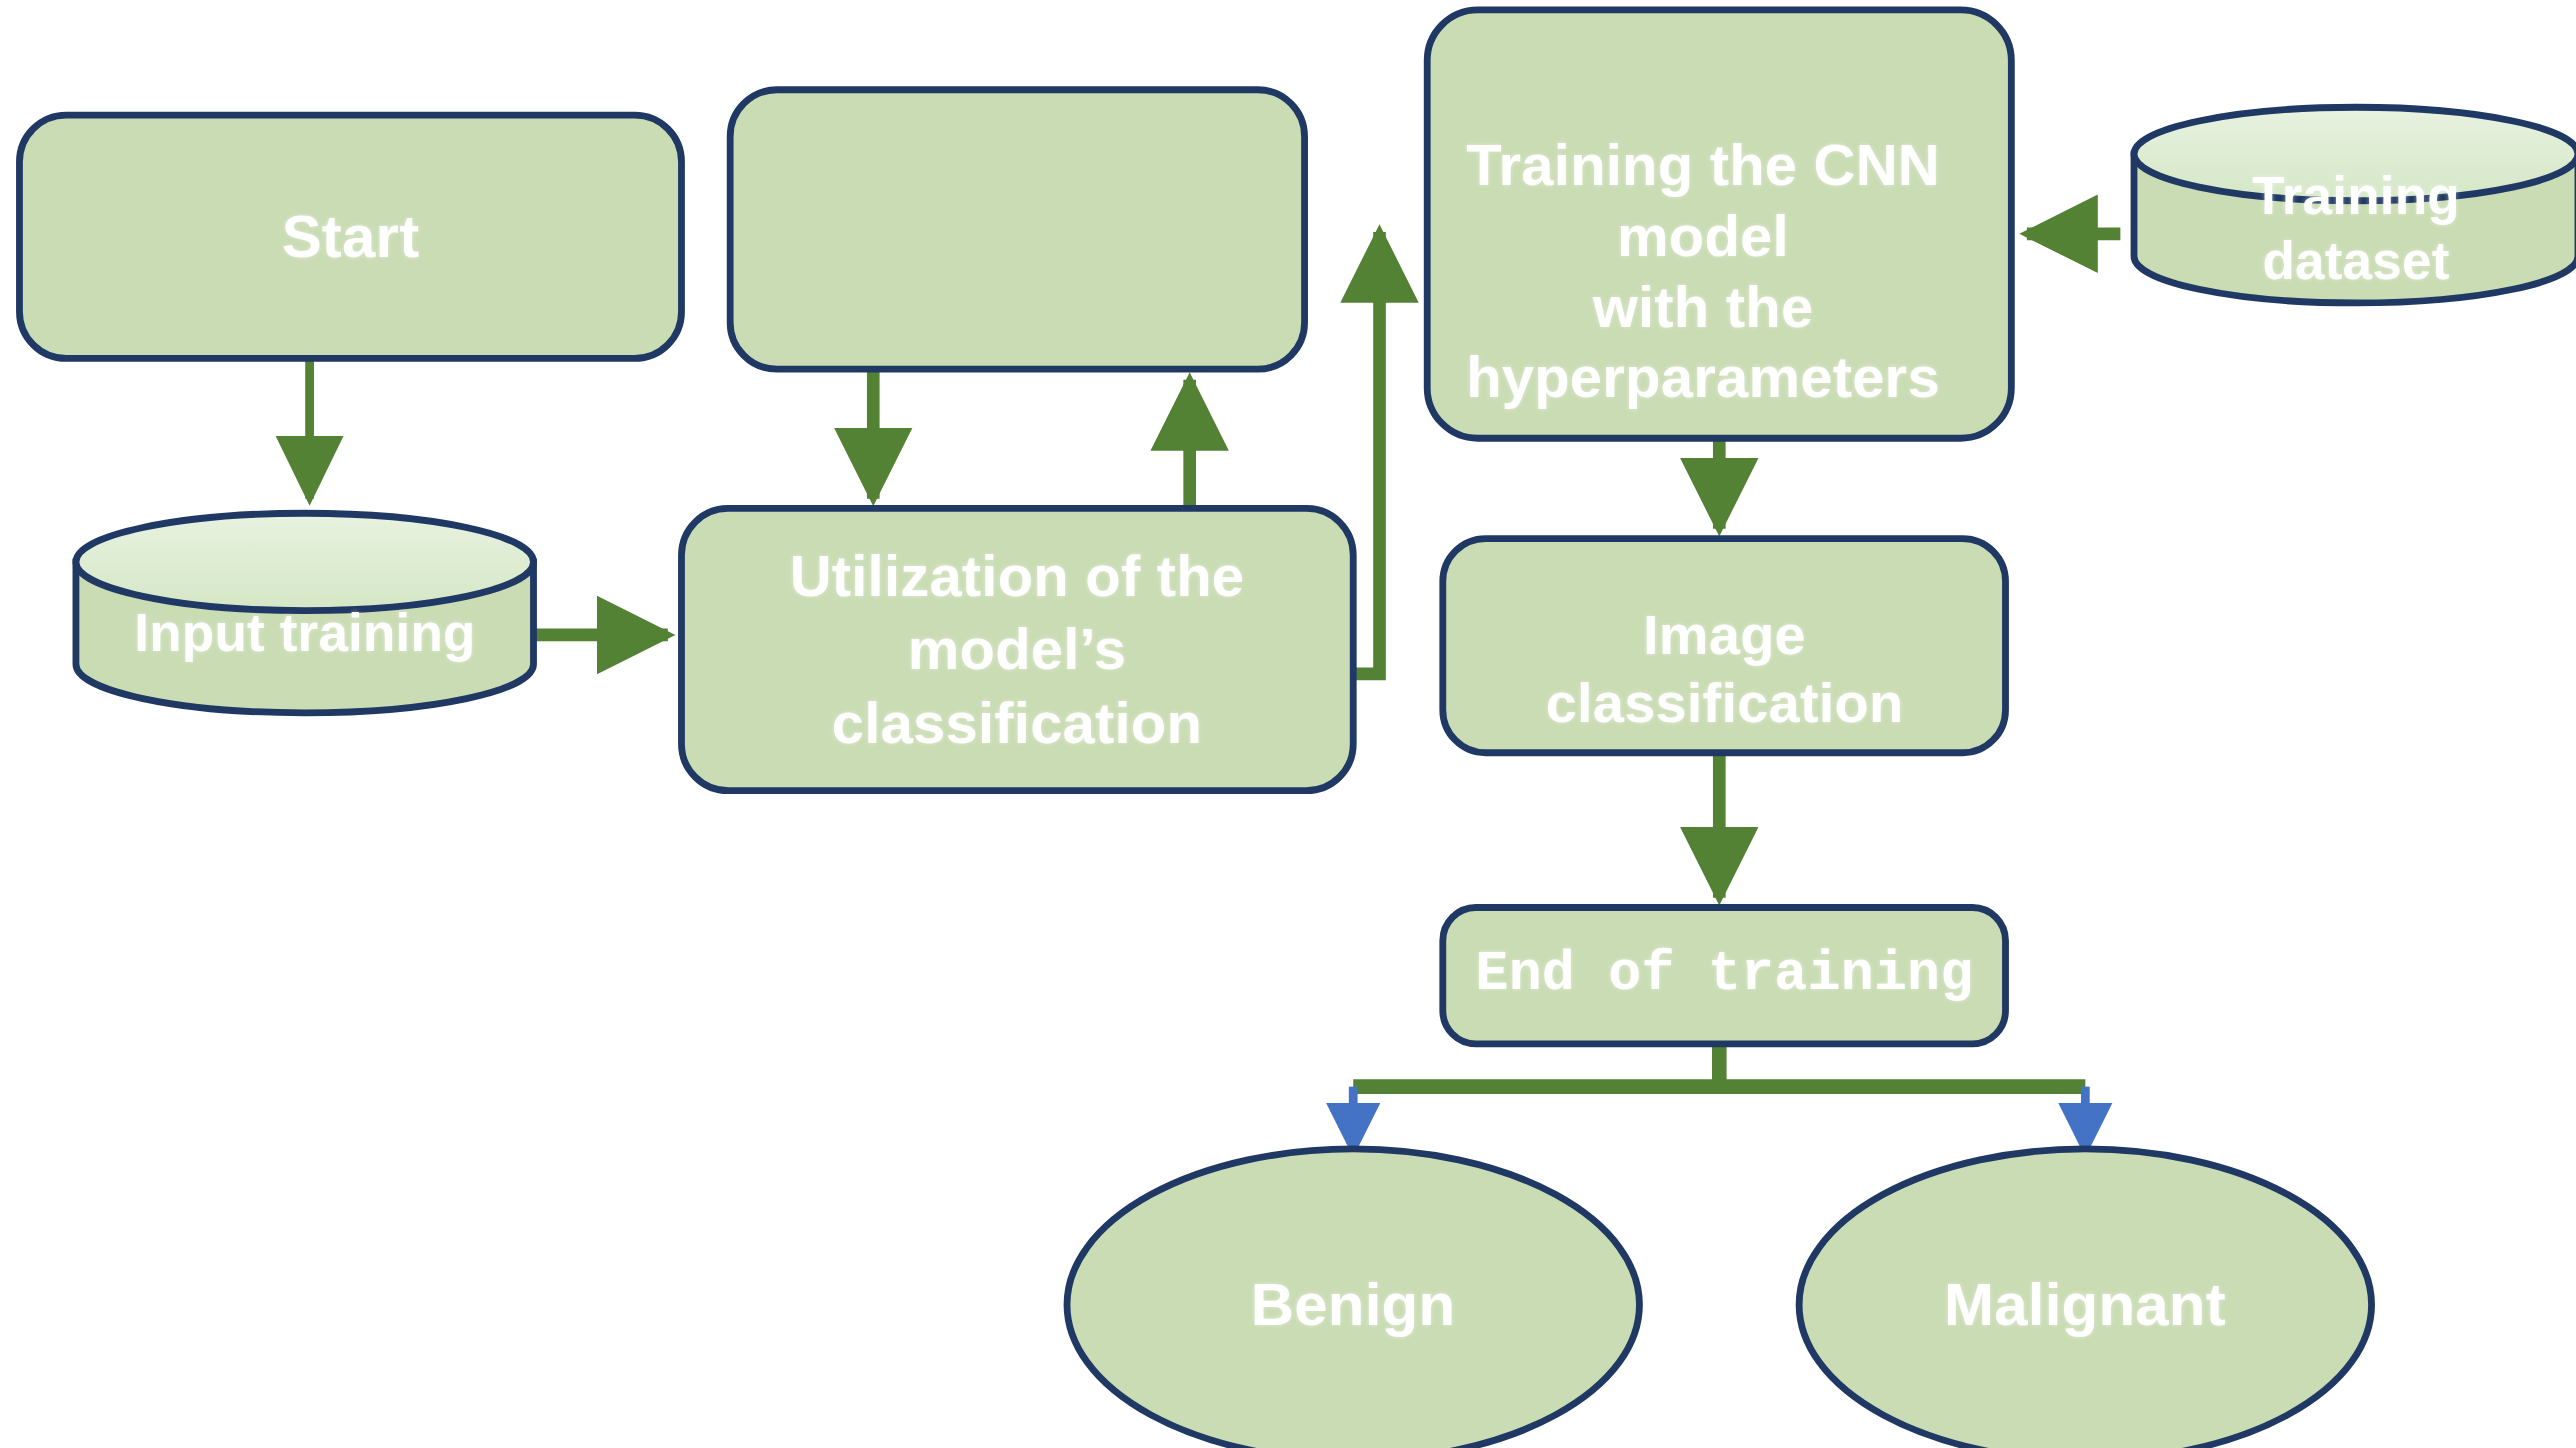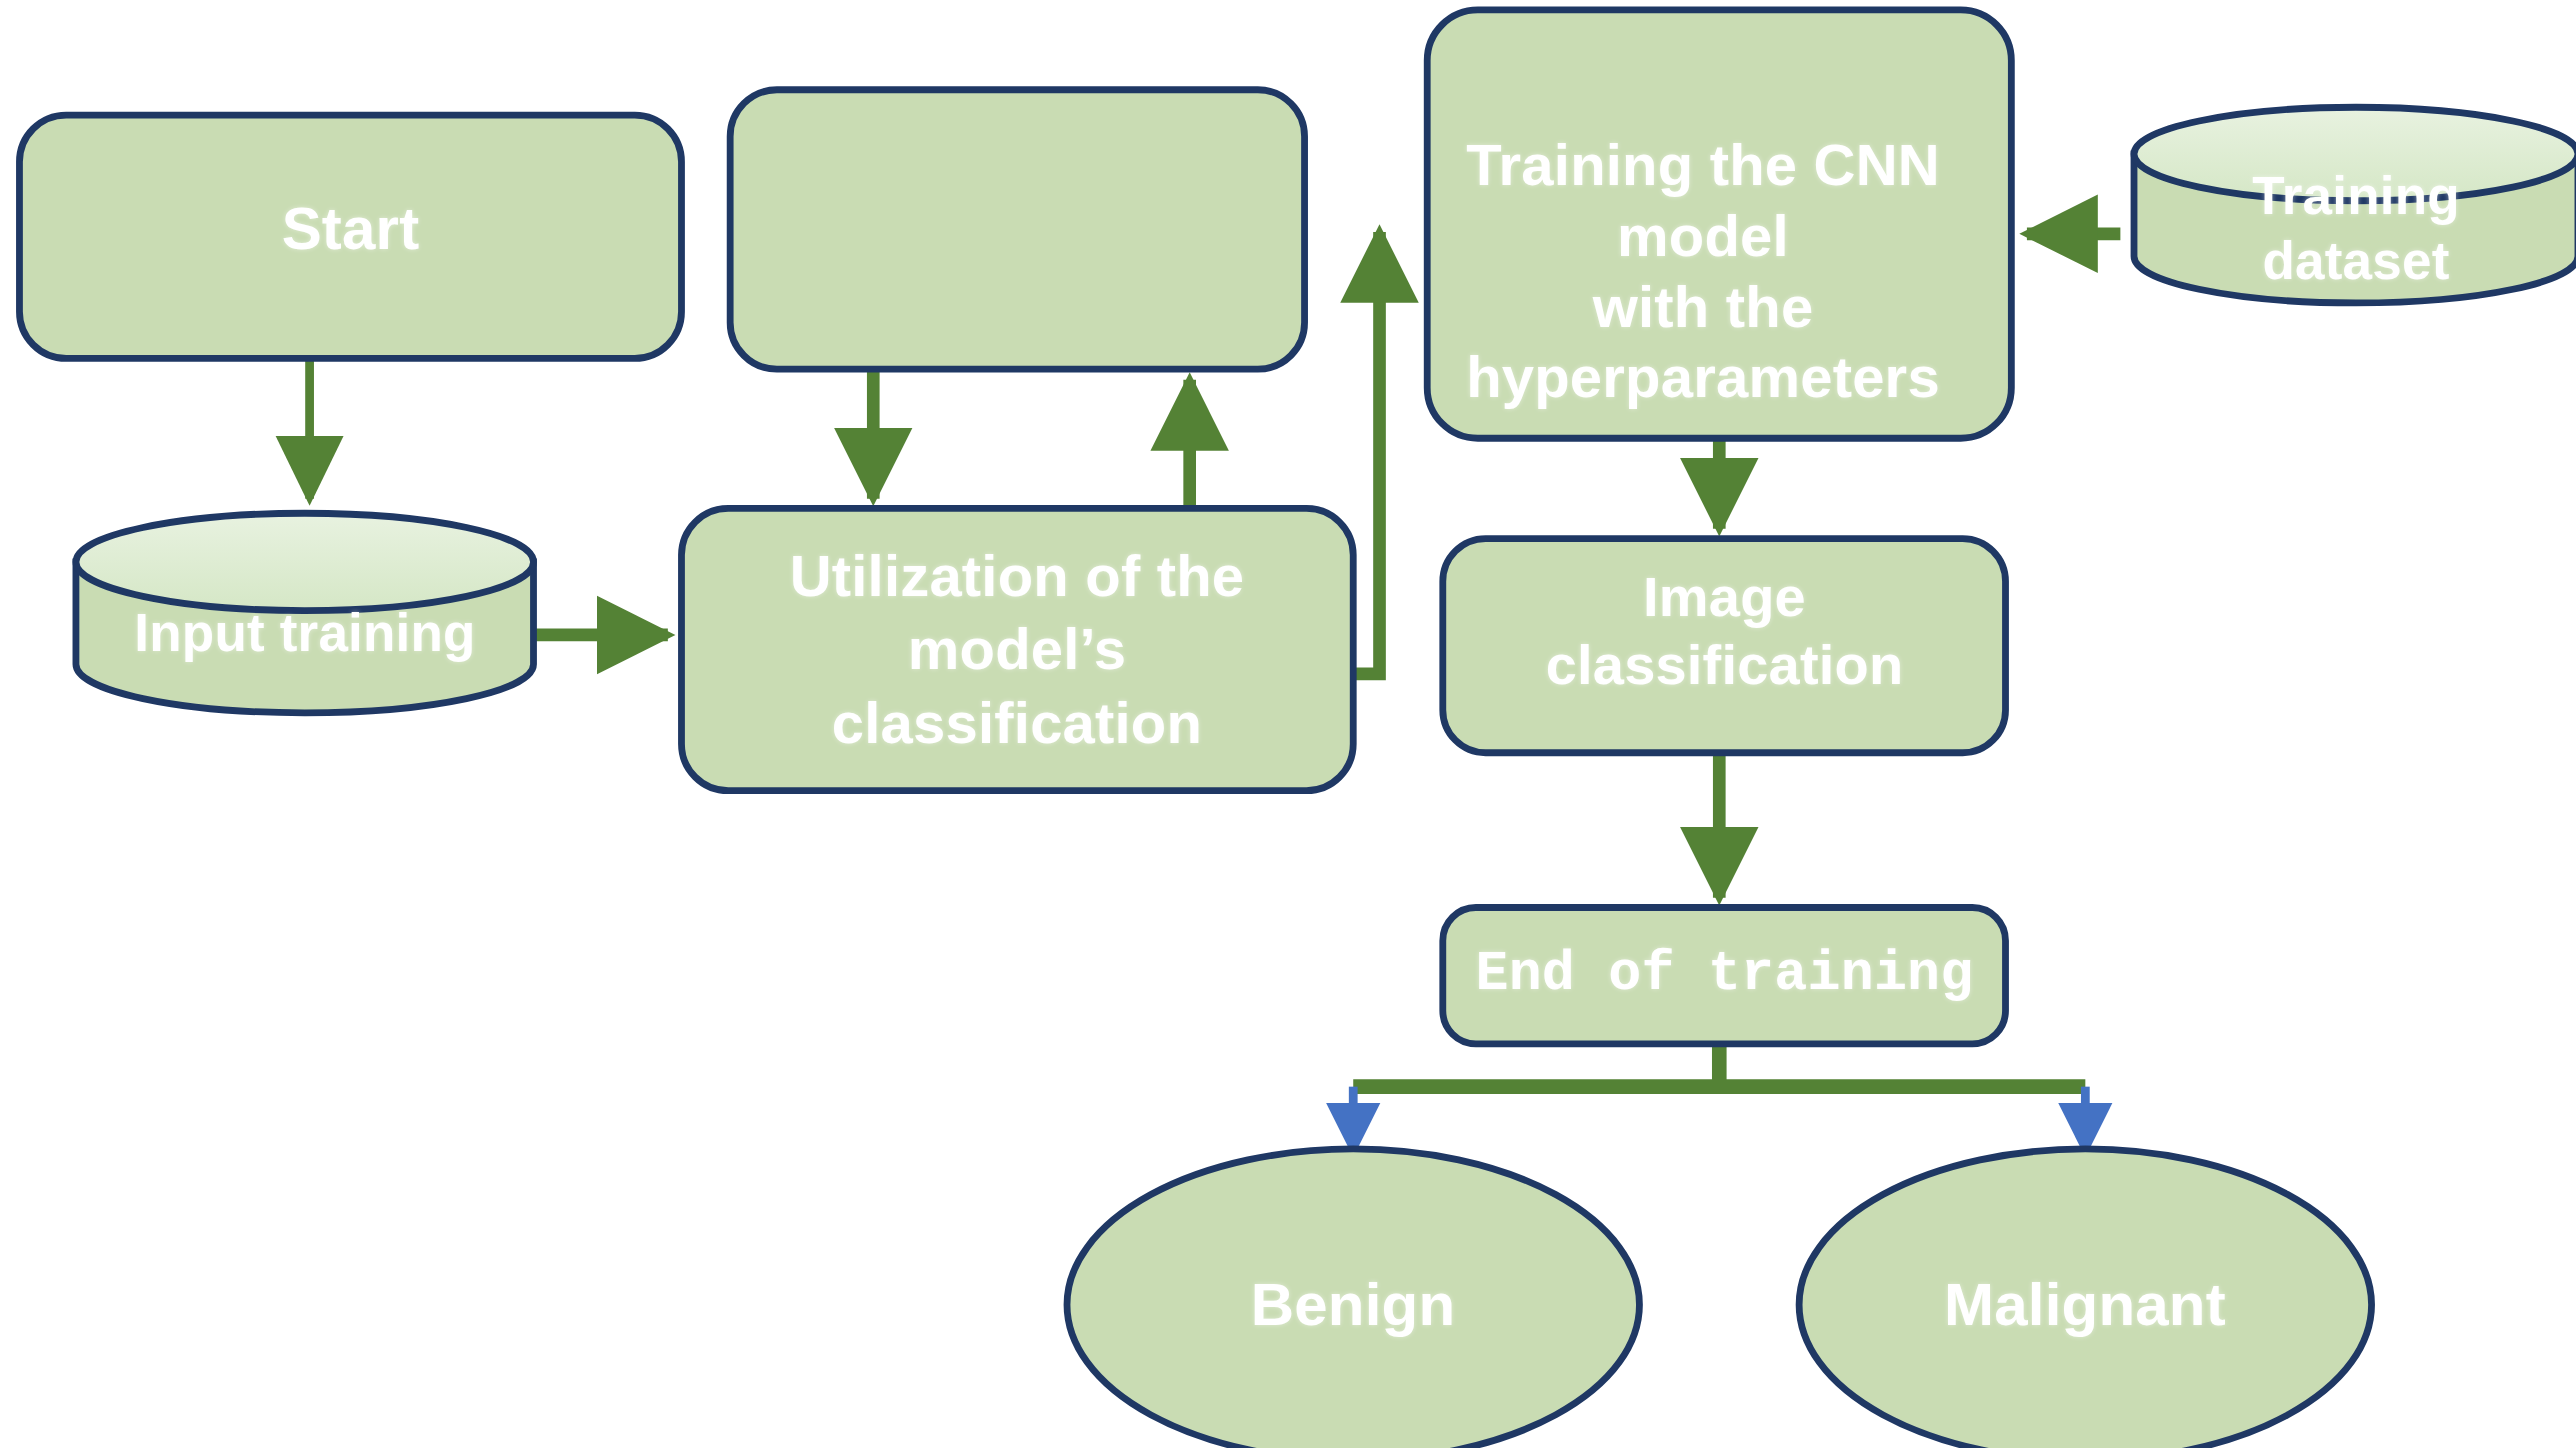--- a/index.html
+++ b/index.html
@@ -129,38 +129,38 @@
 
     <g>
       <ellipse cx="1390" cy="1340" rx="294" ry="160" fill="#c9dcb3" stroke="#1f3864" stroke-width="7"></ellipse>
     </g>
 
     <g>
       <ellipse cx="2142" cy="1340" rx="294" ry="160" fill="#c9dcb3" stroke="#1f3864" stroke-width="7"></ellipse>
     </g>
   </svg>
 
-  <div class="nodeLabel" style="left:19.5px;top:107px;width:662px;height:243px;font-size:60px;">Start</div>
+  <div class="nodeLabel" style="left:19.5px;top:115px;width:662px;height:243px;font-size:60px;">Start</div>
 
   <div class="nodeLabel" style="left:76px;top:552px;width:458px;height:161px;font-size:53px;">Input training</div>
 
 
   <div class="nodeLabel" style="left:681px;top:508px;width:672px;height:282px;font-size:58px;line-height:1.26;">Utilization of the
 model’s
 classification</div>
 
   <div class="nodeLabel" style="left:1411px;top:13.6px;width:584px;height:428px;font-size:58px;line-height:1.22;margin-top:44px;">Training the CNN
 model
 with the
 hyperparameters</div>
 
   <div class="nodeLabel" style="left:2134px;top:146px;width:444px;height:166px;font-size:53px;line-height:1.22;">Training
 dataset</div>
 
-  <div class="nodeLabel" style="left:1443px;top:524px;width:563px;height:214px;font-size:56px;line-height:1.22;">Image
+  <div class="nodeLabel" style="left:1443px;top:562px;width:563px;height:214px;font-size:56px;line-height:1.22;">Image
 classification</div>
 
   <div class="nodeLabel" style="left:1443px;top:907px;width:563px;height:136px;font-size:55px;font-family:Liberation Mono, monospace;">End of training</div>
 
   <div class="nodeLabel" style="left:1067px;top:1149px;width:572px;height:312px;font-size:60px;">Benign</div>
 
   <div class="nodeLabel" style="left:1799px;top:1149px;width:572px;height:312px;font-size:60px;">Malignant</div>
 
 </div>
 

